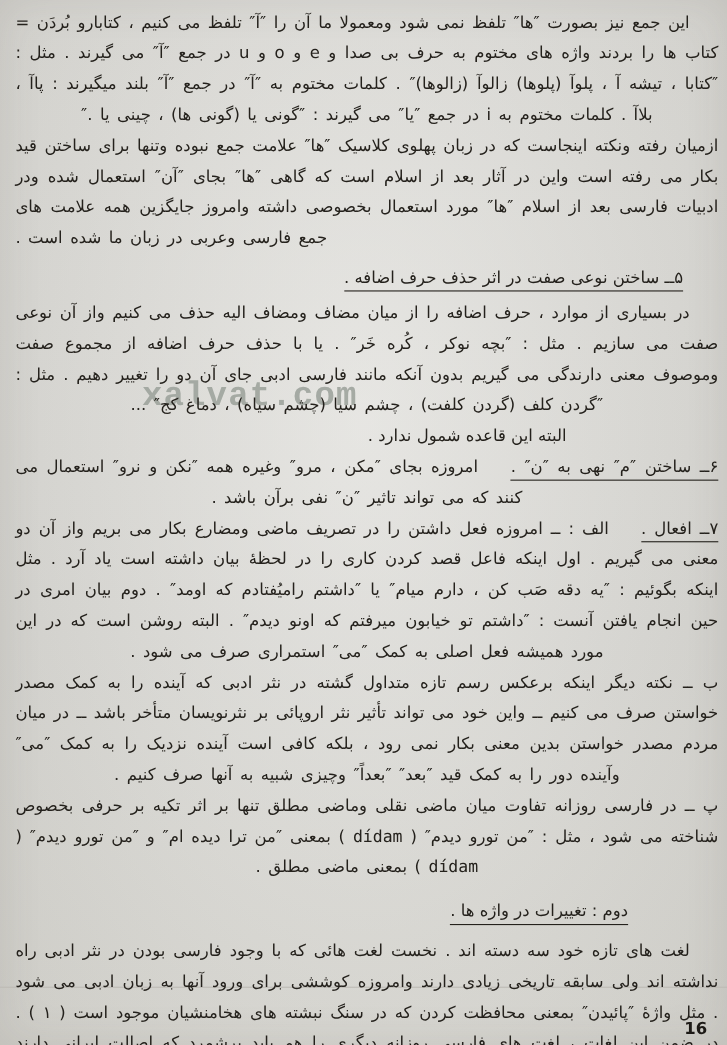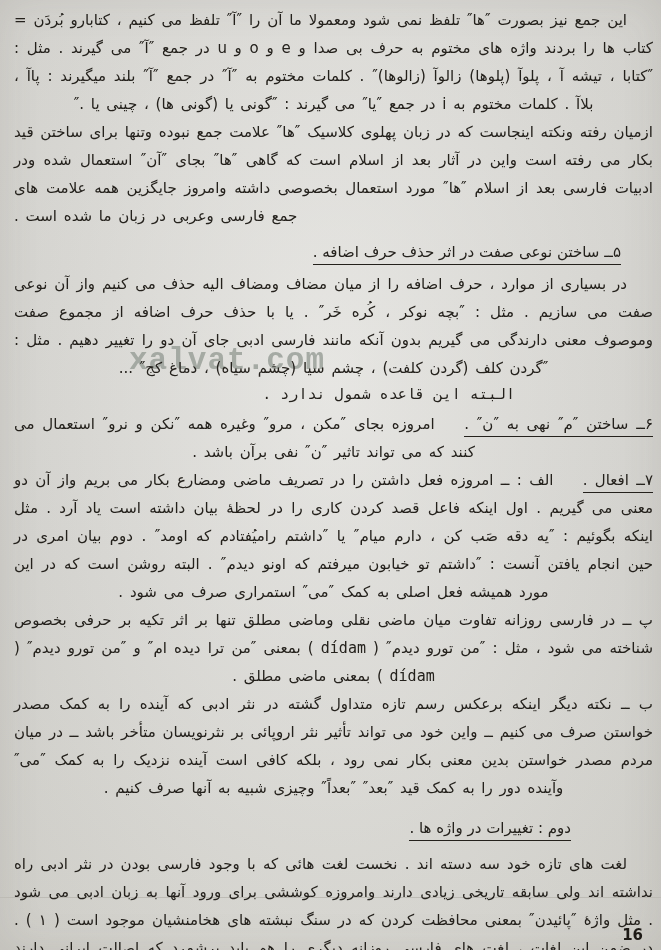--- a/index.html
+++ b/index.html
@@ -26,21 +26,21 @@
     z-index:2;
   }
   p{margin:0;}
   .para{
     text-align:justify;
     text-align-last:center;
     word-spacing:2px;
   }
   .para.tail-left{text-align-last:left;}
   .indent{text-indent:26px;}
-  .tailline{text-align:right;margin-left:0;font-family:Liberation Mono, monospace;}
+  .tailline{text-align:right;margin-left:0;}
   .tail-albatteh{margin-right:138px;margin-left:110px;text-align:right;}
   .heading{text-align:right;}
   .heading.h5{margin:8px 32px 4px 0;}
   .heading.dovvom{margin:12px 82px 8px 0;}
   .u{
     border-bottom:1.6px solid #24211c;
     padding-bottom:3px;
     margin-left:22px;
   }
   .mono{
@@ -90,23 +90,23 @@
     <p class="heading h5"><span class="u">۵ــ ساختن نوعی صفت در اثر حذف حرف اضافه .</span></p>
 
     <p class="para indent">در بسیاری از موارد ، حرف اضافه را از میان مضاف ومضاف الیه حذف می کنیم واز آن نوعی صفت می سازیم . مثل : ″بچه نوکر ، کُره خَر″ . یا با حذف حرف اضافه از مجموع صفت وموصوف معنی دارندگی می گیریم بدون آنکه مانند فارسی ادبی جای آن دو را تغییر دهیم . مثل : ″گردن کلف (گردن کلفت) ، چشم سیا (چشم سیاه) ، دماغ کج″ ...</p>
 
     <p class="tailline tail-albatteh">البته این قاعده شمول ندارد .</p>
 
     <p class="para"><span class="u">۶ــ ساختن ″م″ نهی به ″ن″ .</span> <span>امروزه بجای ″مکن ، مرو″ وغیره همه ″نکن و نرو″ استعمال می کنند که می تواند تاثیر ″ن″ نفی برآن باشد .</span></p>
 
     <p class="para"><span class="u">۷ــ افعال .</span> <span>الف : ــ امروزه فعل داشتن را در تصریف ماضی ومضارع بکار می بریم واز آن دو معنی می گیریم . اول اینکه فاعل قصد کردن کاری را در لحظهٔ بیان داشته است یاد آرد . مثل اینکه بگوئیم : ″یه دقه صَب کن ، دارم میام″ یا ″داشتم رامیُفتادم که اومد″ . دوم بیان امری در حین انجام یافتن آنست : ″داشتم تو خیابون میرفتم که اونو دیدم″ . البته روشن است که در این مورد همیشه فعل اصلی به کمک ″می″ استمراری صرف می شود .</span></p>
 
+    <p class="para">ب ــ نکته دیگر اینکه برعکس رسم تازه متداول گشته در نثر ادبی که آینده را به کمک مصدر خواستن صرف می کنیم ــ واین خود می تواند تأثیر نثر اروپائی بر نثرنویسان متأخر باشد ــ در میان مردم مصدر خواستن بدین معنی بکار نمی رود ، بلکه کافی است آینده نزدیک را به کمک ″می″ وآینده دور را به کمک قید ″بعد″ ″بعداً″ وچیزی شبیه به آنها صرف کنیم .</p>
+
     <p class="para"><span>پ ــ در فارسی روزانه تفاوت میان ماضی نقلی وماضی مطلق تنها بر اثر تکیه بر حرفی بخصوص شناخته می شود ، مثل : ″من تورو دیدم″ (</span> <span class="mono">dídam</span> <span>) بمعنی ″من ترا دیده ام″ و ″من تورو دیدم″ (</span> <span class="mono">dídam</span> <span>) بمعنی ماضی مطلق .</span></p>
-
-    <p class="para">ب ــ نکته دیگر اینکه برعکس رسم تازه متداول گشته در نثر ادبی که آینده را به کمک مصدر خواستن صرف می کنیم ــ واین خود می تواند تأثیر نثر اروپائی بر نثرنویسان متأخر باشد ــ در میان مردم مصدر خواستن بدین معنی بکار نمی رود ، بلکه کافی است آینده نزدیک را به کمک ″می″ وآینده دور را به کمک قید ″بعد″ ″بعداً″ وچیزی شبیه به آنها صرف کنیم .</p>
 
     <p class="heading dovvom"><span class="u">دوم : تغییرات در واژه ها .</span></p>
 
 
     <p class="para indent">لغت های تازه خود سه دسته اند . نخست لغت هائی که با وجود فارسی بودن در نثر ادبی راه نداشته اند ولی سابقه تاریخی زیادی دارند وامروزه کوششی برای ورود آنها به زبان ادبی می شود . مثل واژهٔ ″پائیدن″ بمعنی محافظت کردن که در سنگ نبشته های هخامنشیان موجود است ( ۱ ) . در ضمن این لغات ، لغت های فارسی روزانه دیگری را هم باید برشمرد که اصالت ایرانی دارند ولی از سابقه وعمر آنها اطلاعی نداریم .</p>
 
   </main>
 
   <div class="scan-edge-line"></div>
 

